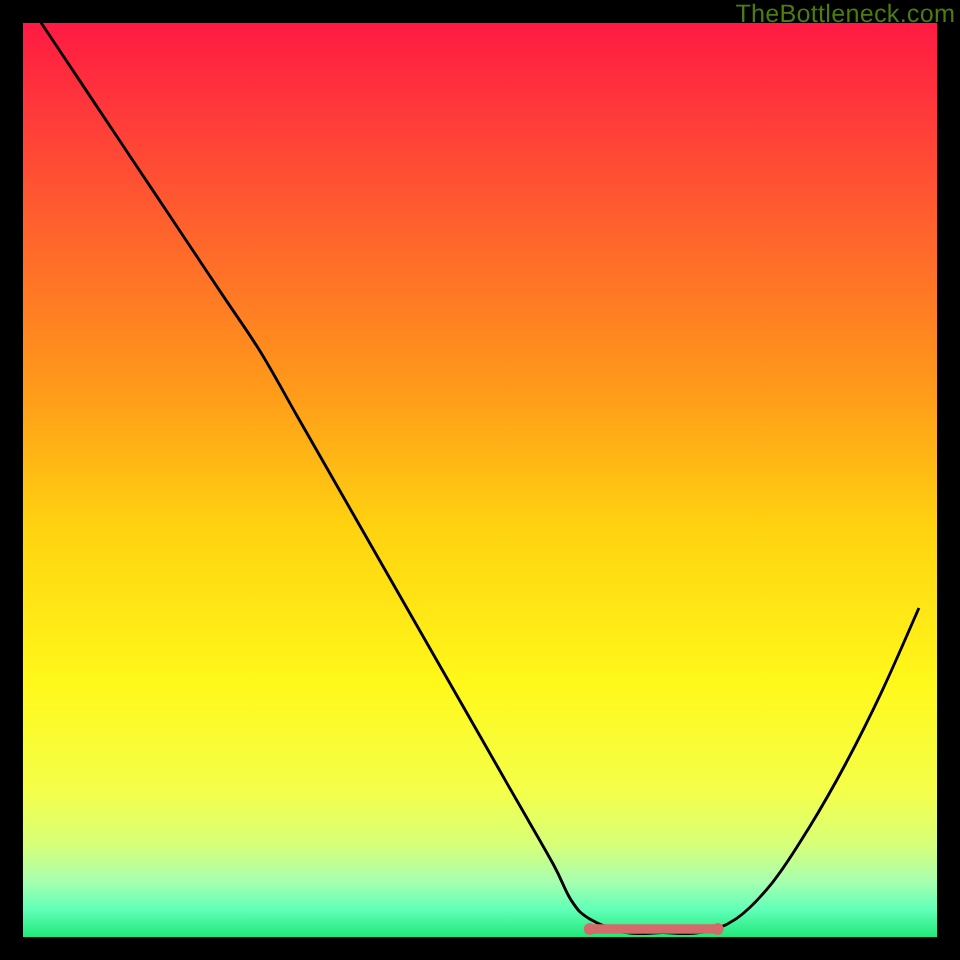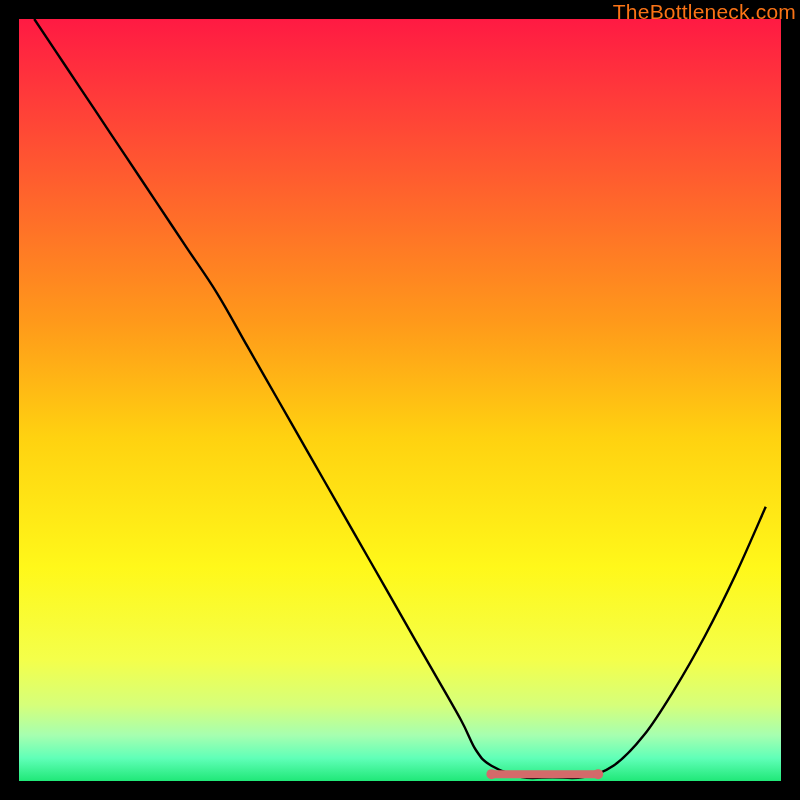--- a/index.html
+++ b/index.html
@@ -23,21 +23,21 @@
     position: absolute;
     left: 0;
     top: 0;
     width: 762px;
     height: 762px;
   }
   .watermark {
     position: absolute;
     top: 0;
     right: 4px;
-    color: #f97316;
+    color: #4d7c0f;
     font-size: 21px;
     font-weight: 500;
     letter-spacing: 0.2px;
   }
 </style>
 </head>
 <body>
 
 <div class="frame">
   <svg class="plot" viewBox="0 0 762 762" preserveAspectRatio="none">

